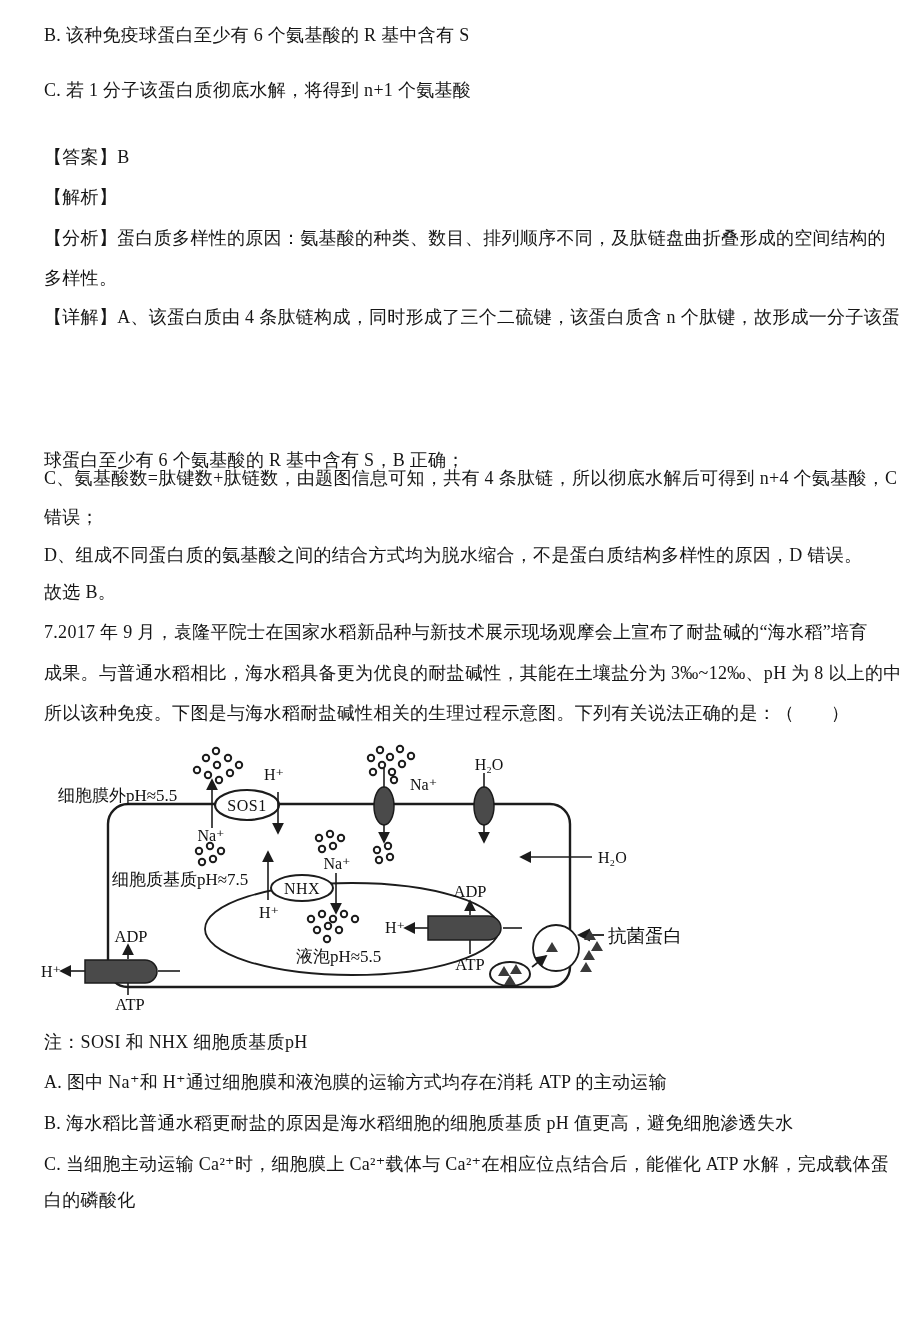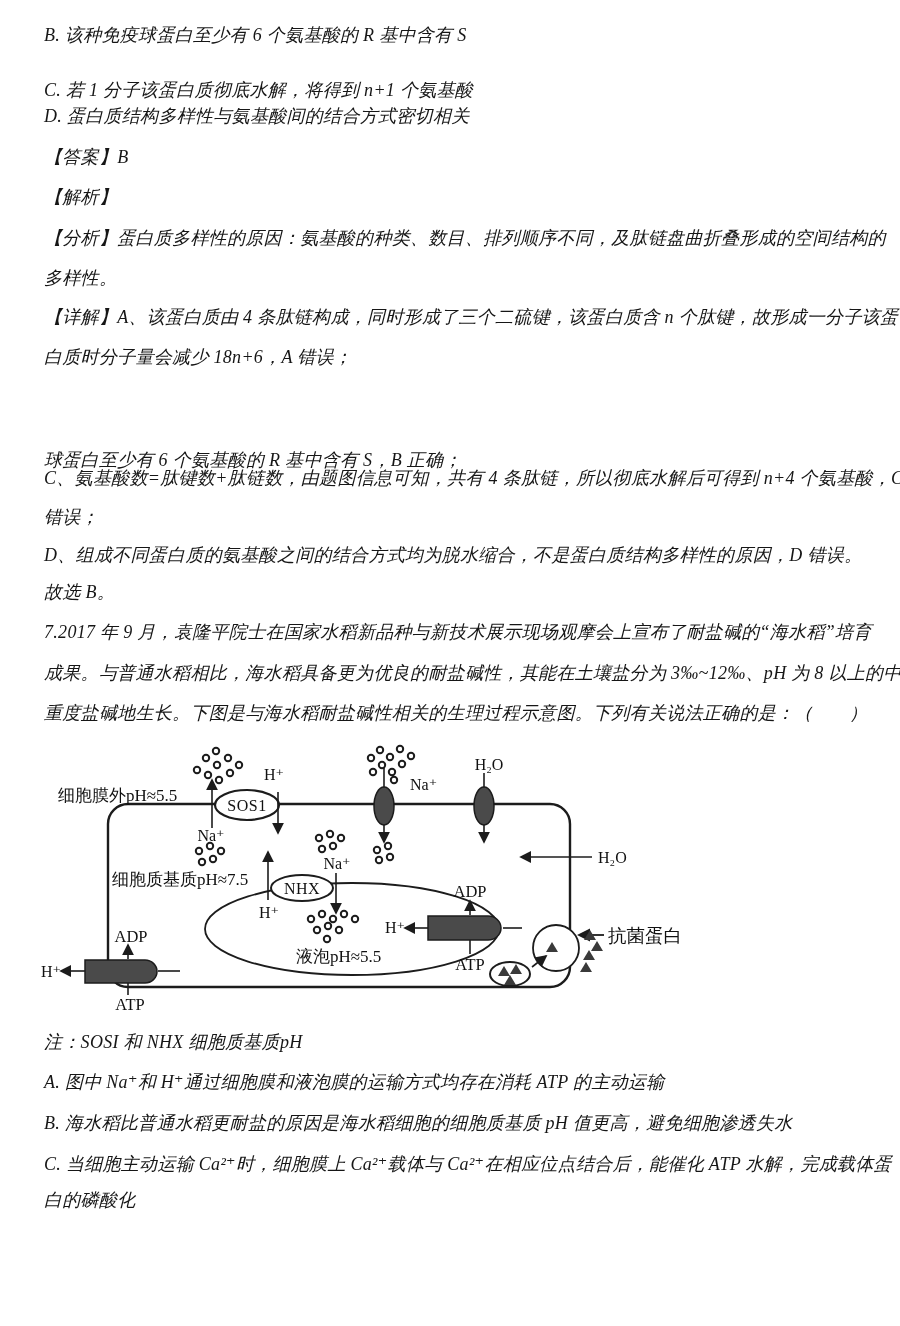--- a/index.html
+++ b/index.html
@@ -3,53 +3,51 @@
 <meta charset="utf-8">
 <style>
   html,body{margin:0;padding:0;background:#ffffff;}
   .page{
     position:relative;width:900px;height:1326px;background:#ffffff;
     font-family:"Liberation Serif","DejaVu Serif",serif;
     color:#161616;overflow:hidden;
   }
   .line{
     position:absolute;left:44px;height:40px;line-height:40px;
-    font-size:18px;white-space:pre;letter-spacing:0.3px;font-style:italic;
+    font-size:18px;white-space:pre;letter-spacing:0.3px;
   }
   svg text{
     font-family:"Liberation Serif","DejaVu Serif",serif;
     fill:#111;
   }
   .lbl{font-size:17px;}
   .ion{font-size:16px;}
   .nuc{font-size:16.5px;}
   .prot{font-size:16px;letter-spacing:0.5px;}
 </style>
 </head>
 <body>
 
 <div class="page">
 
   <div class="line" style="top:15px">B. 该种免疫球蛋白至少有 6 个氨基酸的 R 基中含有 S</div>
   <div class="line" style="top:70px">C. 若 1 分子该蛋白质彻底水解，将得到 n+1 个氨基酸</div>
-  <div class="line" style="top:96px">D. 蛋白质结构多样性与氨基酸间的结合方式密切相关</div>
   <div class="line" style="top:137px">【答案】B</div>
   <div class="line" style="top:177px">【解析】</div>
   <div class="line" style="top:218px">【分析】蛋白质多样性的原因：氨基酸的种类、数目、排列顺序不同，及肽链盘曲折叠形成的空间结构的</div>
   <div class="line" style="top:258px">多样性。</div>
   <div class="line" style="top:297px">【详解】A、该蛋白质由 4 条肽链构成，同时形成了三个二硫键，该蛋白质含 n 个肽键，故形成一分子该蛋</div>
-  <div class="line" style="top:337px">白质时分子量会减少 18n+6，A 错误；</div>
   <div class="line" style="top:440px">球蛋白至少有 6 个氨基酸的 R 基中含有 S，B 正确；</div>
   <div class="line" style="top:458px">C、氨基酸数=肽键数+肽链数，由题图信息可知，共有 4 条肽链，所以彻底水解后可得到 n+4 个氨基酸，C</div>
   <div class="line" style="top:497px">错误；</div>
   <div class="line" style="top:535px">D、组成不同蛋白质的氨基酸之间的结合方式均为脱水缩合，不是蛋白质结构多样性的原因，D 错误。</div>
   <div class="line" style="top:572px">故选 B。</div>
   <div class="line" style="top:612px">7.2017 年 9 月，袁隆平院士在国家水稻新品种与新技术展示现场观摩会上宣布了耐盐碱的“海水稻”培育</div>
   <div class="line" style="top:653px">成果。与普通水稻相比，海水稻具备更为优良的耐盐碱性，其能在土壤盐分为 3‰~12‰、pH 为 8 以上的中</div>
-  <div class="line" style="top:693px">重度盐碱地生长。下图是与海水稻耐盐碱性相关的生理过程示意图。下列有关说法正确的是：（　　）</div>
+  <div class="line" style="top:693px">所以该种免疫。下图是与海水稻耐盐碱性相关的生理过程示意图。下列有关说法正确的是：（　　）</div>
 
   <svg style="position:absolute;left:0;top:742px" width="900" height="300" viewBox="0 0 900 300">
     <defs>
       <marker id="arr" viewBox="0 0 10 10" refX="8.5" refY="5" markerWidth="7.5" markerHeight="7.5" orient="auto-start-reverse">
         <path d="M0,0 L10,5 L0,10 Z" fill="#1c1c1c"></path>
       </marker>
     </defs>
 
     <rect x="108" y="62" width="462" height="183" rx="20" fill="none" stroke="#1c1c1c" stroke-width="2.4"></rect>
 

